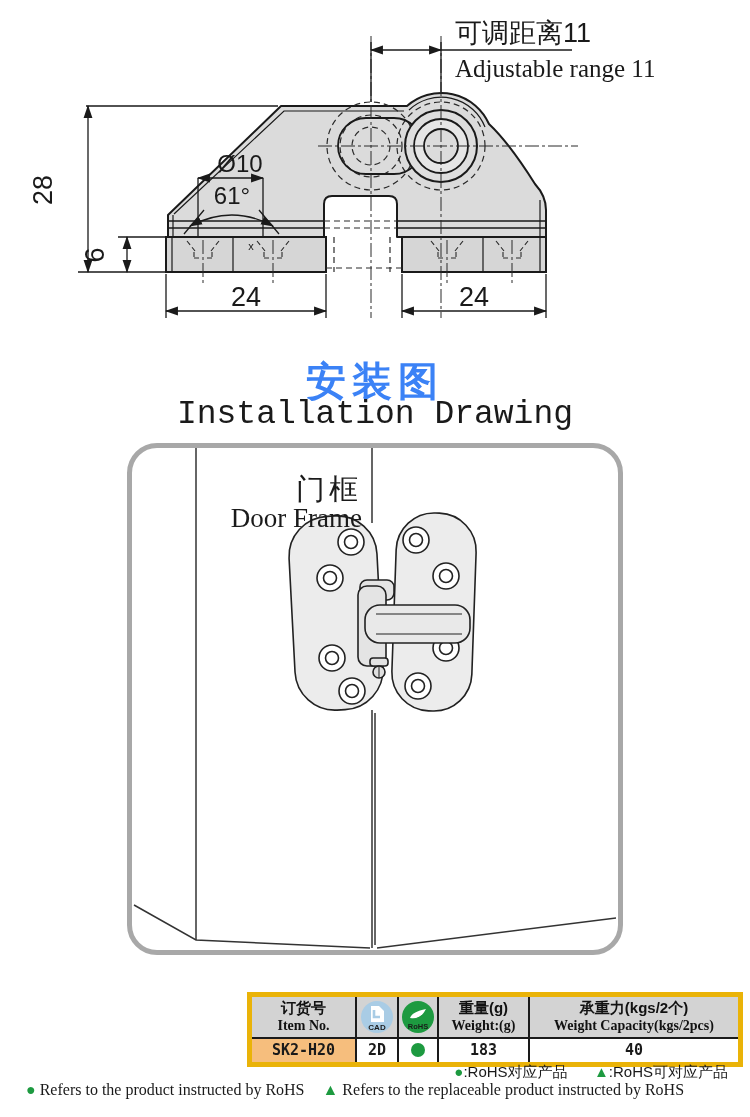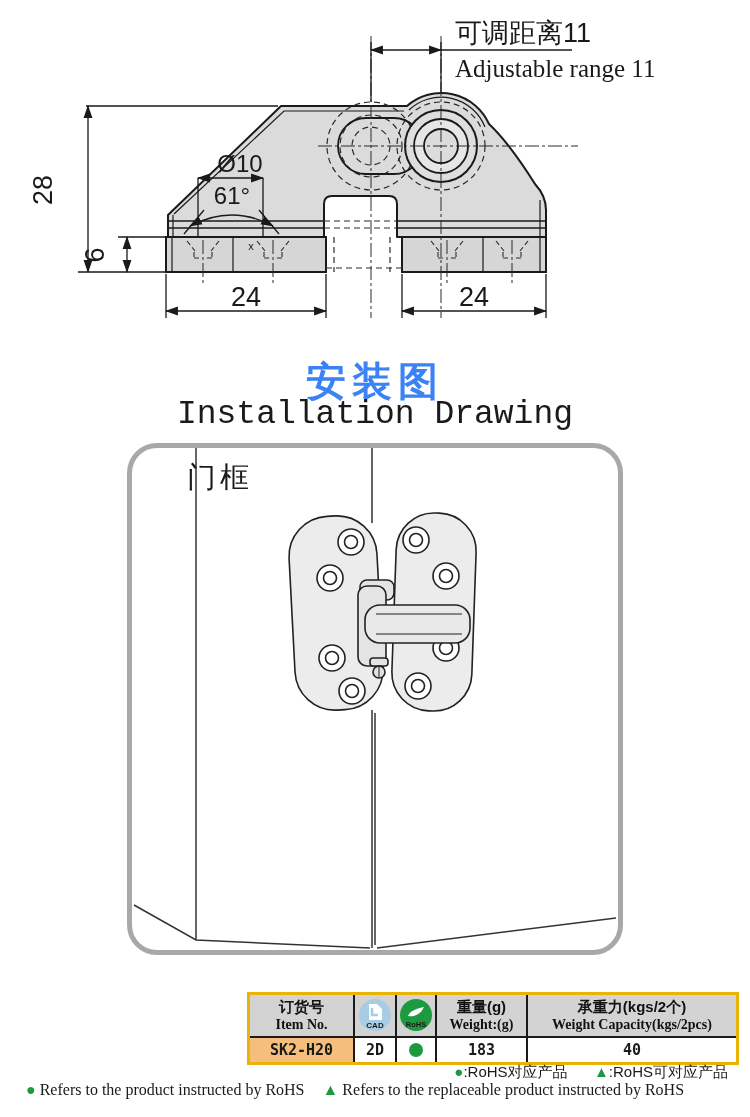--- a/index.html
+++ b/index.html
@@ -3,27 +3,27 @@
 <meta charset="utf-8">
 <style>
   html,body{margin:0;padding:0;background:#ffffff;}
   body{width:750px;height:1117px;position:relative;font-family:"Liberation Sans",sans-serif;color:#111;}
   .abs{position:absolute;}
   
   .sec-title-cn{left:0;top:354px;width:750px;text-align:center;font-size:40px;font-weight:600;letter-spacing:6px;color:#3b82f6;}
   .sec-title-en{left:0;top:396px;width:750px;text-align:center;font-size:33px;font-family:Liberation Mono, monospace;color:#1a1a1a;}
   
   .panel{left:127px;top:443px;width:486px;height:502px;border:5px solid #a8a8a8;border-radius:30px;background:#fff;}
-  .lbl-block{text-align:left;line-height:1.05;}
+  .lbl-block{text-align:right;line-height:1.05;margin-top:12px;}
   .lbl-cn{font-size:29px;letter-spacing:4px;color:#1a1a1a;}
   .lbl-en{font-size:27px;font-family:"Liberation Serif",serif;color:#1a1a1a;}
   
   .spec-table{left:247px;top:992px;border-collapse:collapse;table-layout:fixed;}
   .spec-table td,.spec-table th{border:2px solid #1a1a1a;padding:0;vertical-align:middle;text-align:center;}
-  .spec-table{border:3px solid #eab308;}
+  .spec-table{border:5px solid #eab308;}
   .hdr{background:#d3d3d3;height:43px;}
   .hdr .cn{font-size:15px;line-height:1.25;}
   .hdr .en{font-size:14px;font-family:"Liberation Serif",serif;line-height:1.15;}
   .datarow{height:27px;font-family:"DejaVu Sans Mono",monospace;font-size:15px;font-weight:bold;color:#1a1a1a;}
   .cell-item{background:#f6be7d;margin-left:41px;}
   .dot{width:14px;height:14px;border-radius:50%;background:#1d9a40;margin:0 auto;}
   
   .fn1{top:1063px;right:22px;font-size:15px;color:#1a1a1a;}
   .fn2{top:1081px;left:26px;font-size:16px;font-family:"Liberation Serif",serif;color:#1a1a1a;}
   .grn{color:#1d9a40;}
@@ -162,20 +162,21 @@
         <line x1="244" y1="166" x2="330" y2="166" stroke-width="1"></line>
         <line x1="244" y1="186" x2="330" y2="186" stroke-width="1"></line>
         <rect x="238" y="210" width="18" height="8" rx="3"></rect>
         <circle cx="247" cy="224" r="6" fill="#e0e0e0"></circle>
         <line x1="247" y1="218" x2="247" y2="230" stroke-width="1"></line>
       </g>
     </g>
   </svg>
   <div class="abs lbl-block" style="left:55px;top:14px;width:175px">
     <div class="lbl-cn">门框</div>
+    <div class="lbl-en">Door Frame</div>
   </div>
 </div>
 
 <table class="abs spec-table">
   <tbody>
       <tr class="hdr">
     <th style="width:103px">
       <div class="cn">订货号</div>
       <div class="en">Item No.</div>
     </th>

